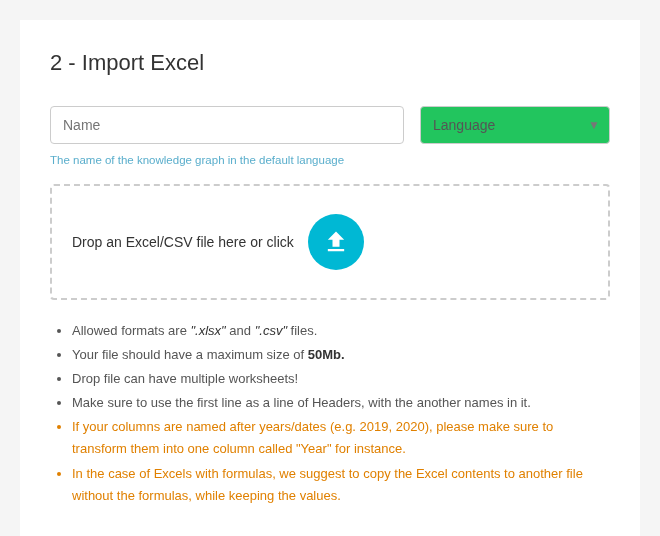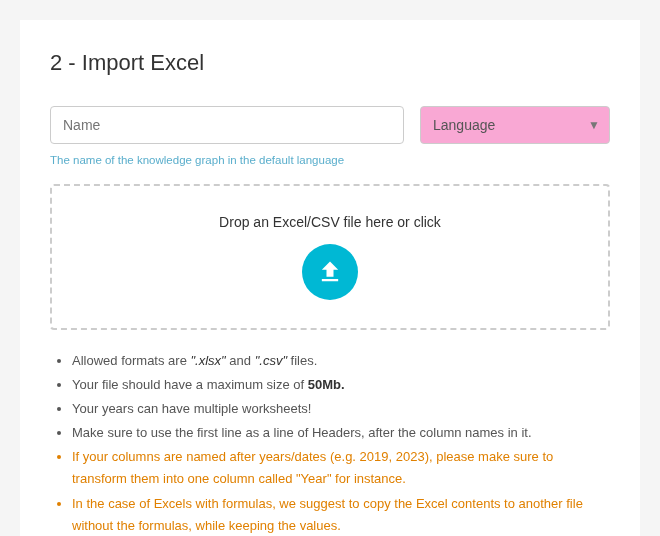--- a/index.html
+++ b/index.html
@@ -52,21 +52,21 @@
     }
     .lang-select {
       width: 100%;
       height: 38px;
       border: 1px solid #ccc;
       border-radius: 4px;
       padding: 0 30px 0 12px;
       font-size: 14px;
       color: #555;
       appearance: none;
-      background: #f9a8d4;
+      background: #22c55e;
       cursor: pointer;
       outline: none;
     }
     .lang-arrow {
       position: absolute;
       right: 10px;
       top: 50%;
       transform: translateY(-50%);
       pointer-events: none;
       color: #777;
@@ -82,21 +82,21 @@
       gap: 6px;
       margin-bottom: 16px;
     }
     .hint-name { flex: 1; }
     .hint-lang { width: 190px; }
     .drop-zone {
       border: 2px dashed #ccc;
       border-radius: 4px;
       padding: 28px 20px;
       display: flex;
-      flex-direction: column;
+      flex-direction: row;
       align-items: center;
       gap: 14px;
       margin-bottom: 20px;
       cursor: pointer;
       background: #fff;
     }
     .drop-text {
       font-size: 14px;
       color: #333;
       font-weight: 500;
@@ -176,26 +176,26 @@
   </div>
 
   <ul class="bullet-list">
     <li>
       Allowed formats are <span class="highlight-ext">".xlsx"</span> and <span class="highlight-ext">".csv"</span> files.
     </li>
     <li>
       Your file should have a maximum size of <span class="highlight-bold">50Mb.</span>
     </li>
     <li>
-      Your years can have multiple worksheets!
-    </li>
-    <li>
-      Make sure to use the first line as a line of Headers, after the column names in it.
+      Drop file can have multiple worksheets!
+    </li>
+    <li>
+      Make sure to use the first line as a line of Headers, with the another names in it.
     </li>
     <li class="highlight-orange">
-      If your columns are named after years/dates (e.g. 2019, 2023), please make sure to transform them into one column called "Year" for instance.
+      If your columns are named after years/dates (e.g. 2019, 2020), please make sure to transform them into one column called "Year" for instance.
     </li>
     <li class="highlight-orange">
       In the case of Excels with formulas, we suggest to copy the Excel contents to another file without the formulas, while keeping the values.
     </li>
   </ul>
 
 </div>
 
 </body></html>

